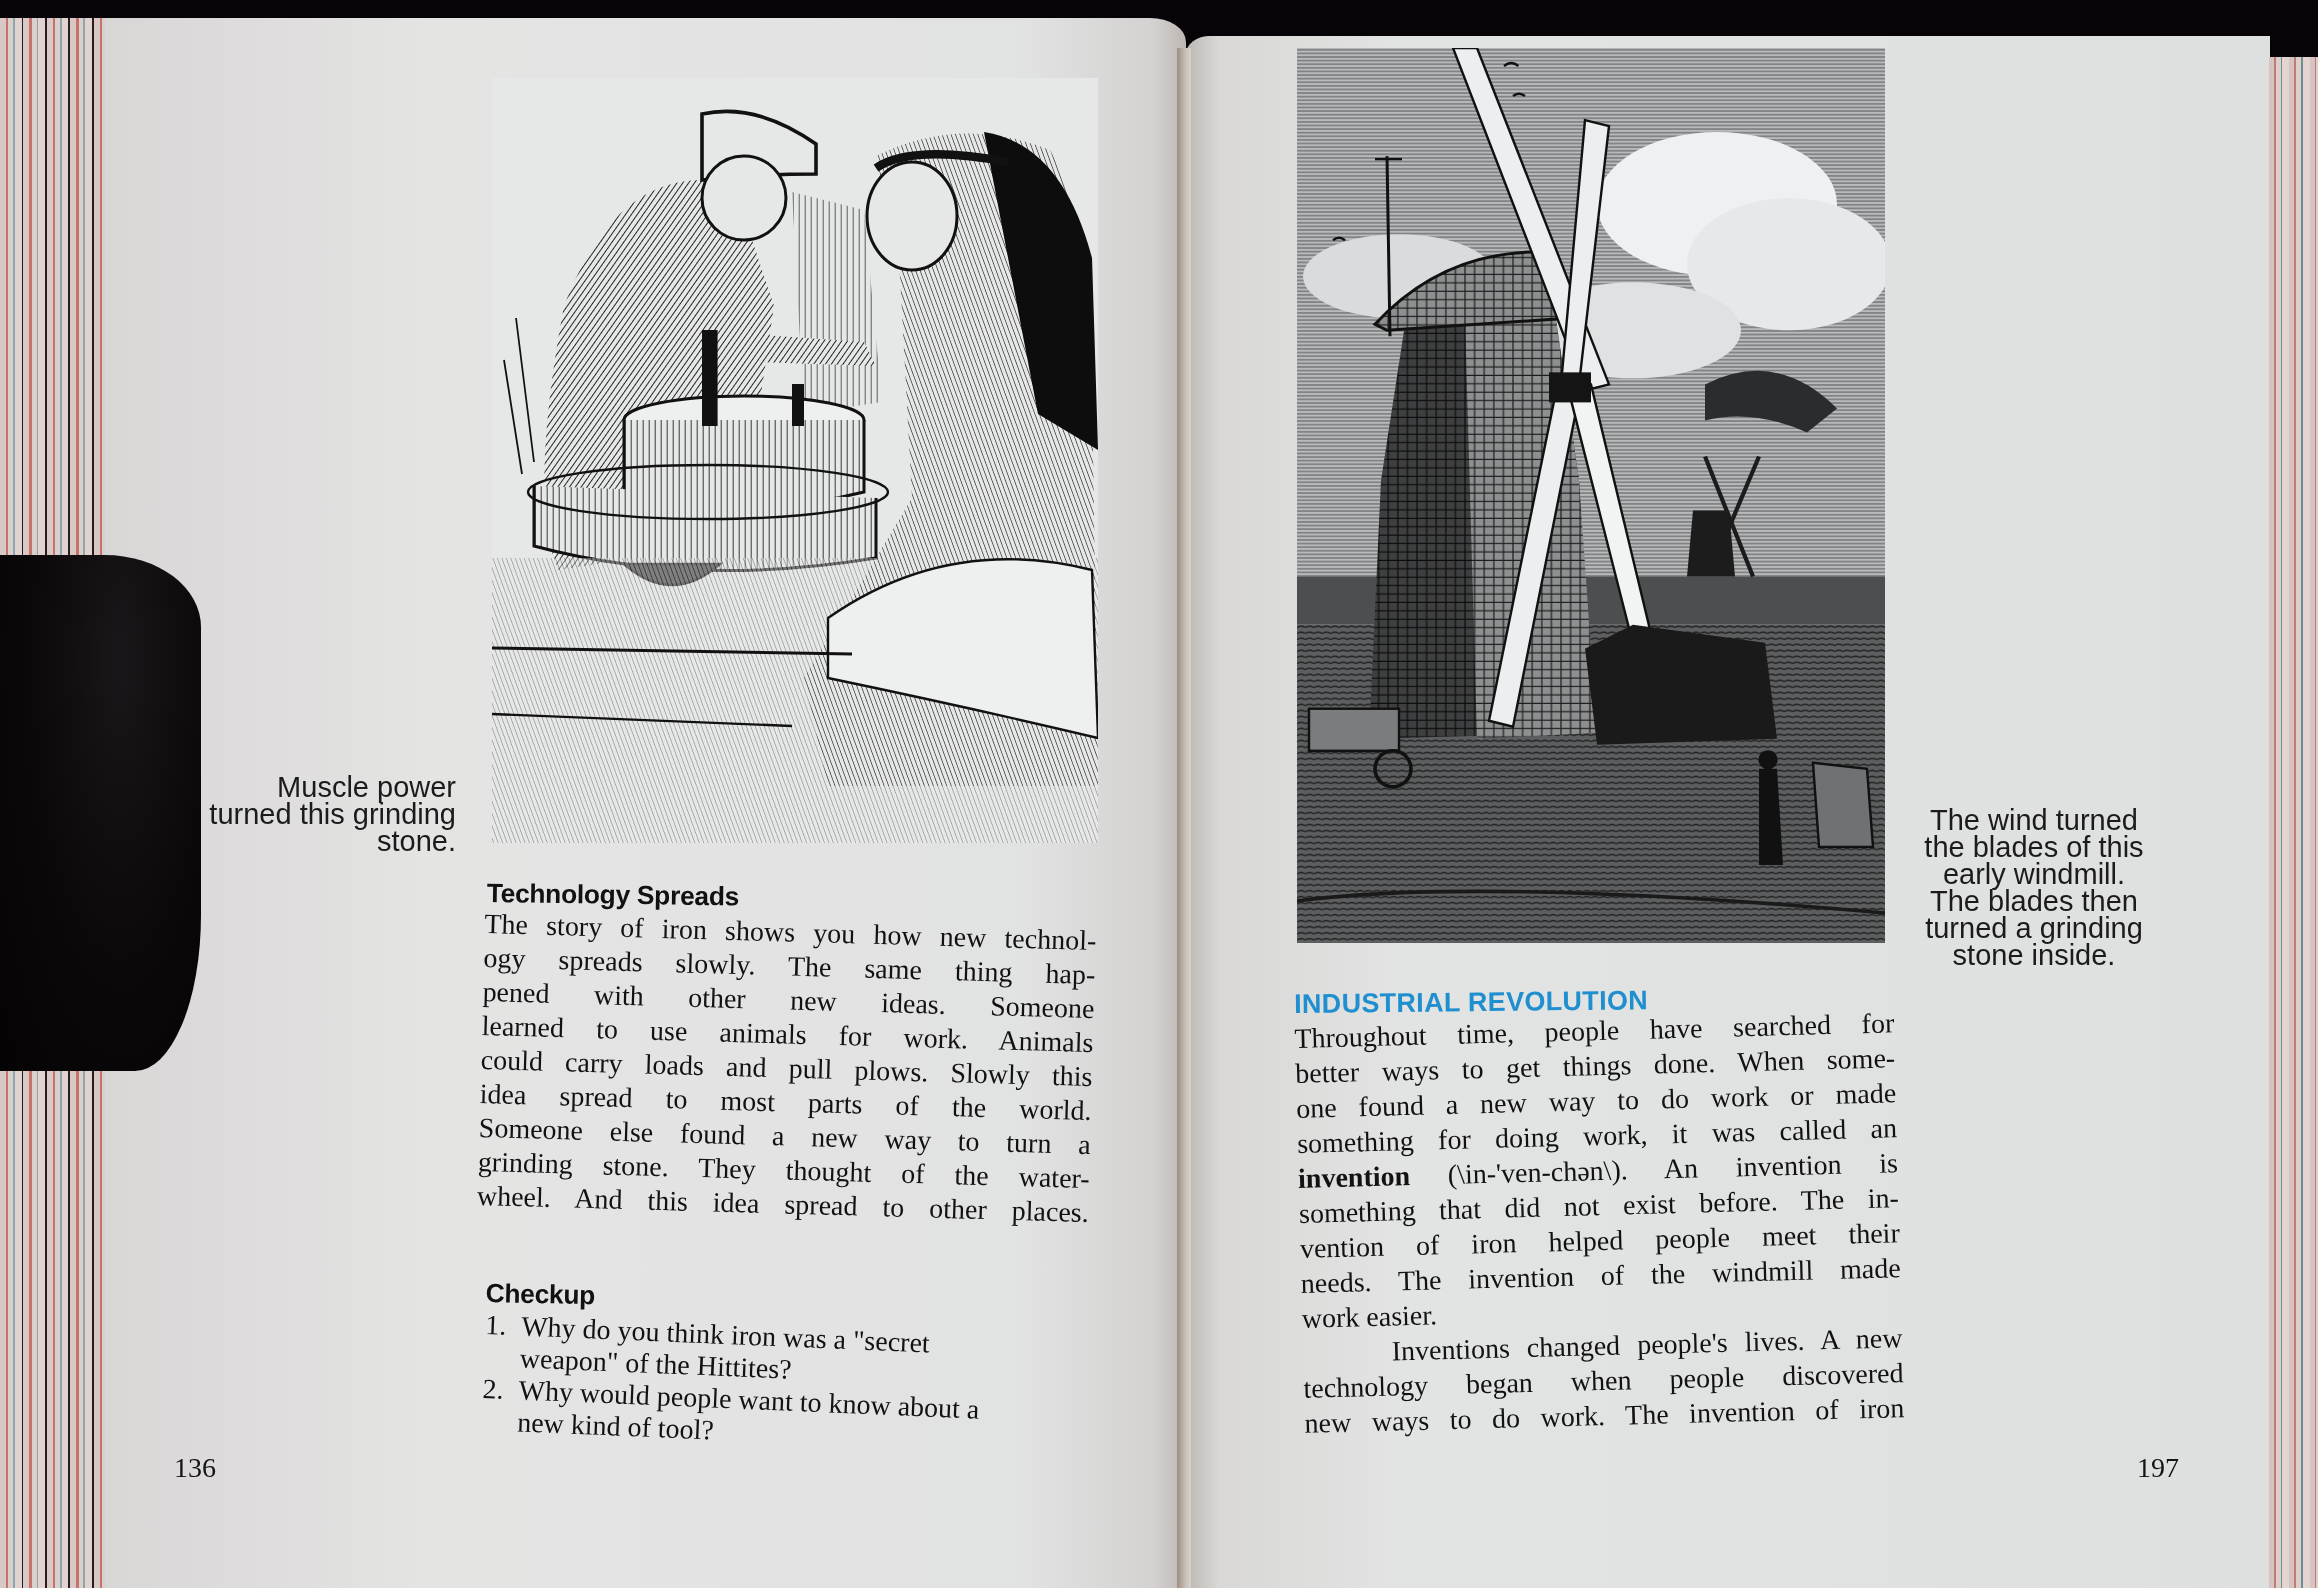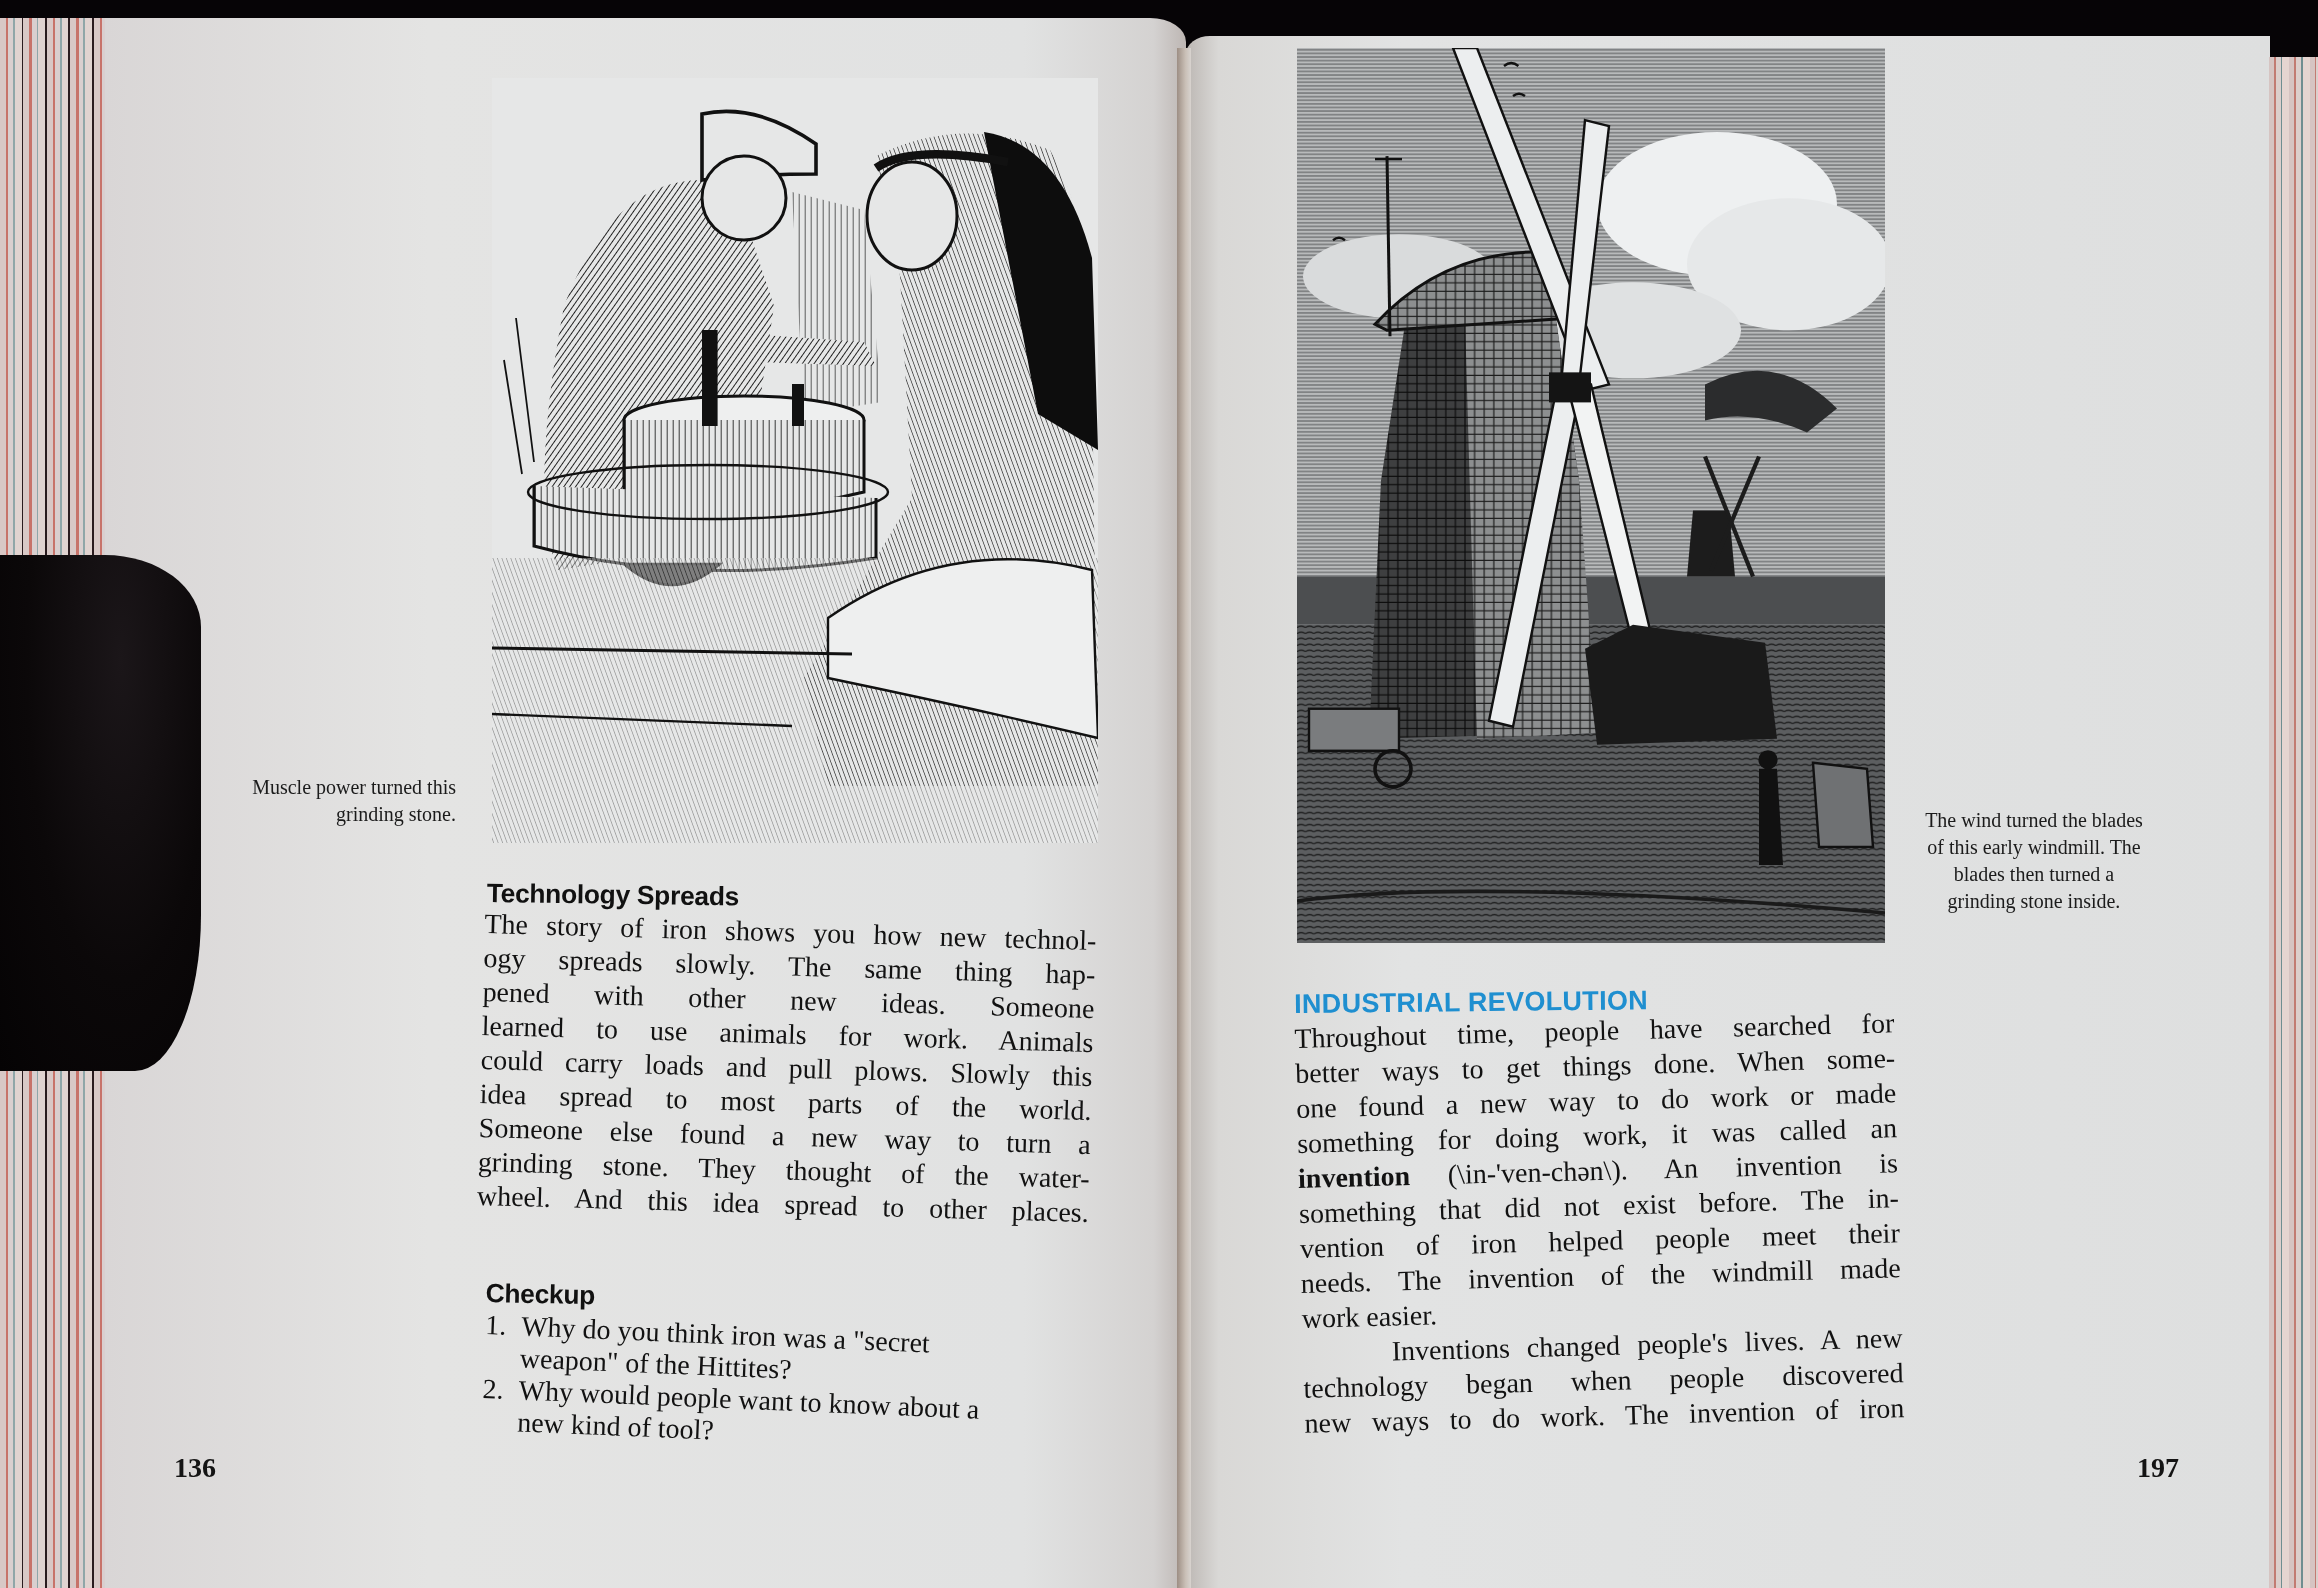--- a/index.html
+++ b/index.html
@@ -37,22 +37,22 @@
     position: absolute; left: 0; top: 555px; width: 201px; height: 516px;
     background: radial-gradient(ellipse at 60% 20%, #1b1619 0%, #0b0809 55%, #050304 100%);
     border-radius: 0 96px 66px 0 / 0 72px 156px 0;
   }
   .illustration { position: absolute; overflow: hidden; }
   .illus-left { left: 492px; top: 78px; width: 606px; height: 765px; background: #e6e7e7; }
   .illus-right { left: 1297px; top: 48px; width: 588px; height: 895px; background: #9a9c9e; }
   .illustration svg { width: 100%; height: 100%; display: block; }
 
   .caption {
-    position: absolute; font-family: Liberation Serif, serif;
-    font-size: 20px; line-height: 27px; color: #1b1b1b;
+    position: absolute; font-family: Liberation Sans, sans-serif;
+    font-size: 29px; line-height: 27px; color: #1b1b1b;
   }
   .caption-left { left: 204px; top: 774px; width: 252px; text-align: right; }
   .caption-right { left: 1920px; top: 807px; width: 228px; text-align: center; }
 
   .heading-sans {
     position: absolute; font-family: "Liberation Sans", sans-serif; font-weight: bold;
     color: #111; font-size: 26.4px; letter-spacing: -0.3px;
   }
   .h-tech { left: 487px; top: 878px; transform: rotate(0.8deg); transform-origin: left top; }
   .h-checkup { left: 486px; top: 1278px; transform: rotate(1.2deg); transform-origin: left top; }
@@ -72,21 +72,21 @@
 
   .checkup-list {
     position: absolute; left: 486px; top: 1309px; width: 600px;
     font-family: "Liberation Serif", serif; font-size: 28px; line-height: 32px; color: #121212;
     transform: rotate(2.4deg); transform-origin: left top;
   }
   .q { position: relative; padding-left: 36px; }
   .q-num { position: absolute; left: 0; top: 0; }
 
   .page-number {
-    position: absolute; font-family: "Liberation Serif", serif; font-weight: bold;
+    position: absolute; font-family: "Liberation Serif", serif; font-weight: normal;
     font-size: 28px; color: #141414;
   }
   .pn-left { left: 174px; top: 1452px; }
   .pn-right { left: 2137px; top: 1452px; }
 </style>
 </head>
 <body>
 
 <div class="book-stack-left"></div>
 <div class="page page-left"></div>

